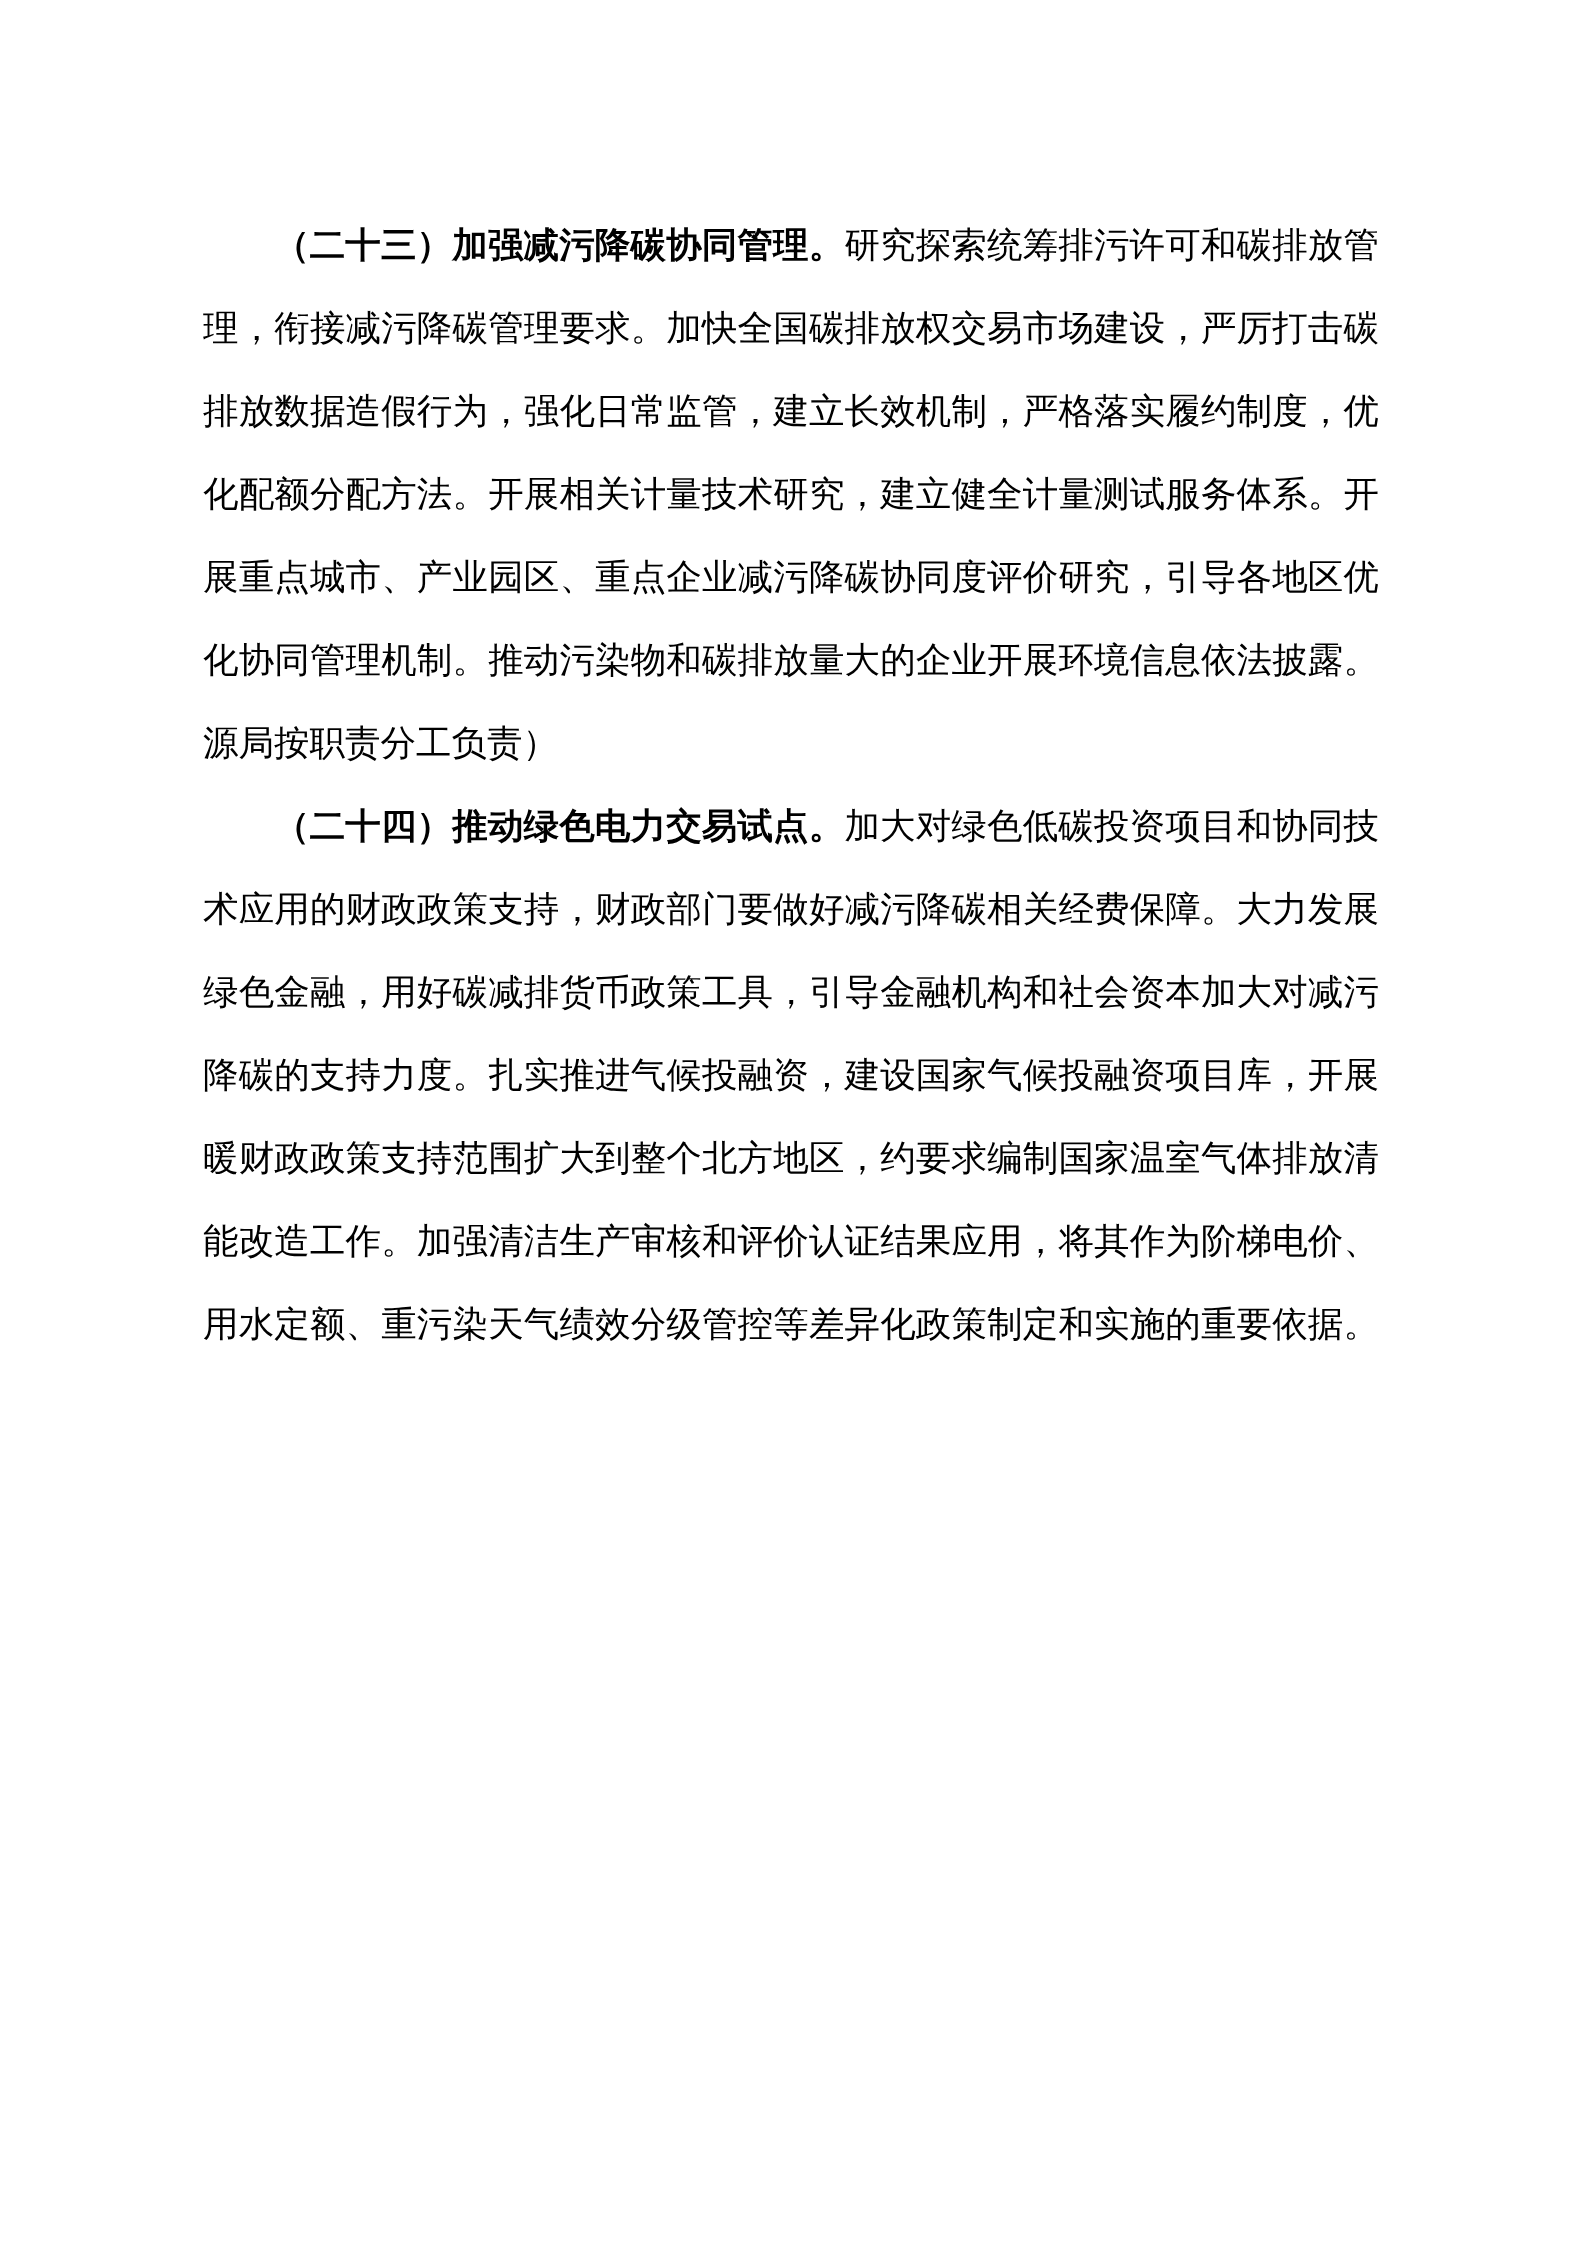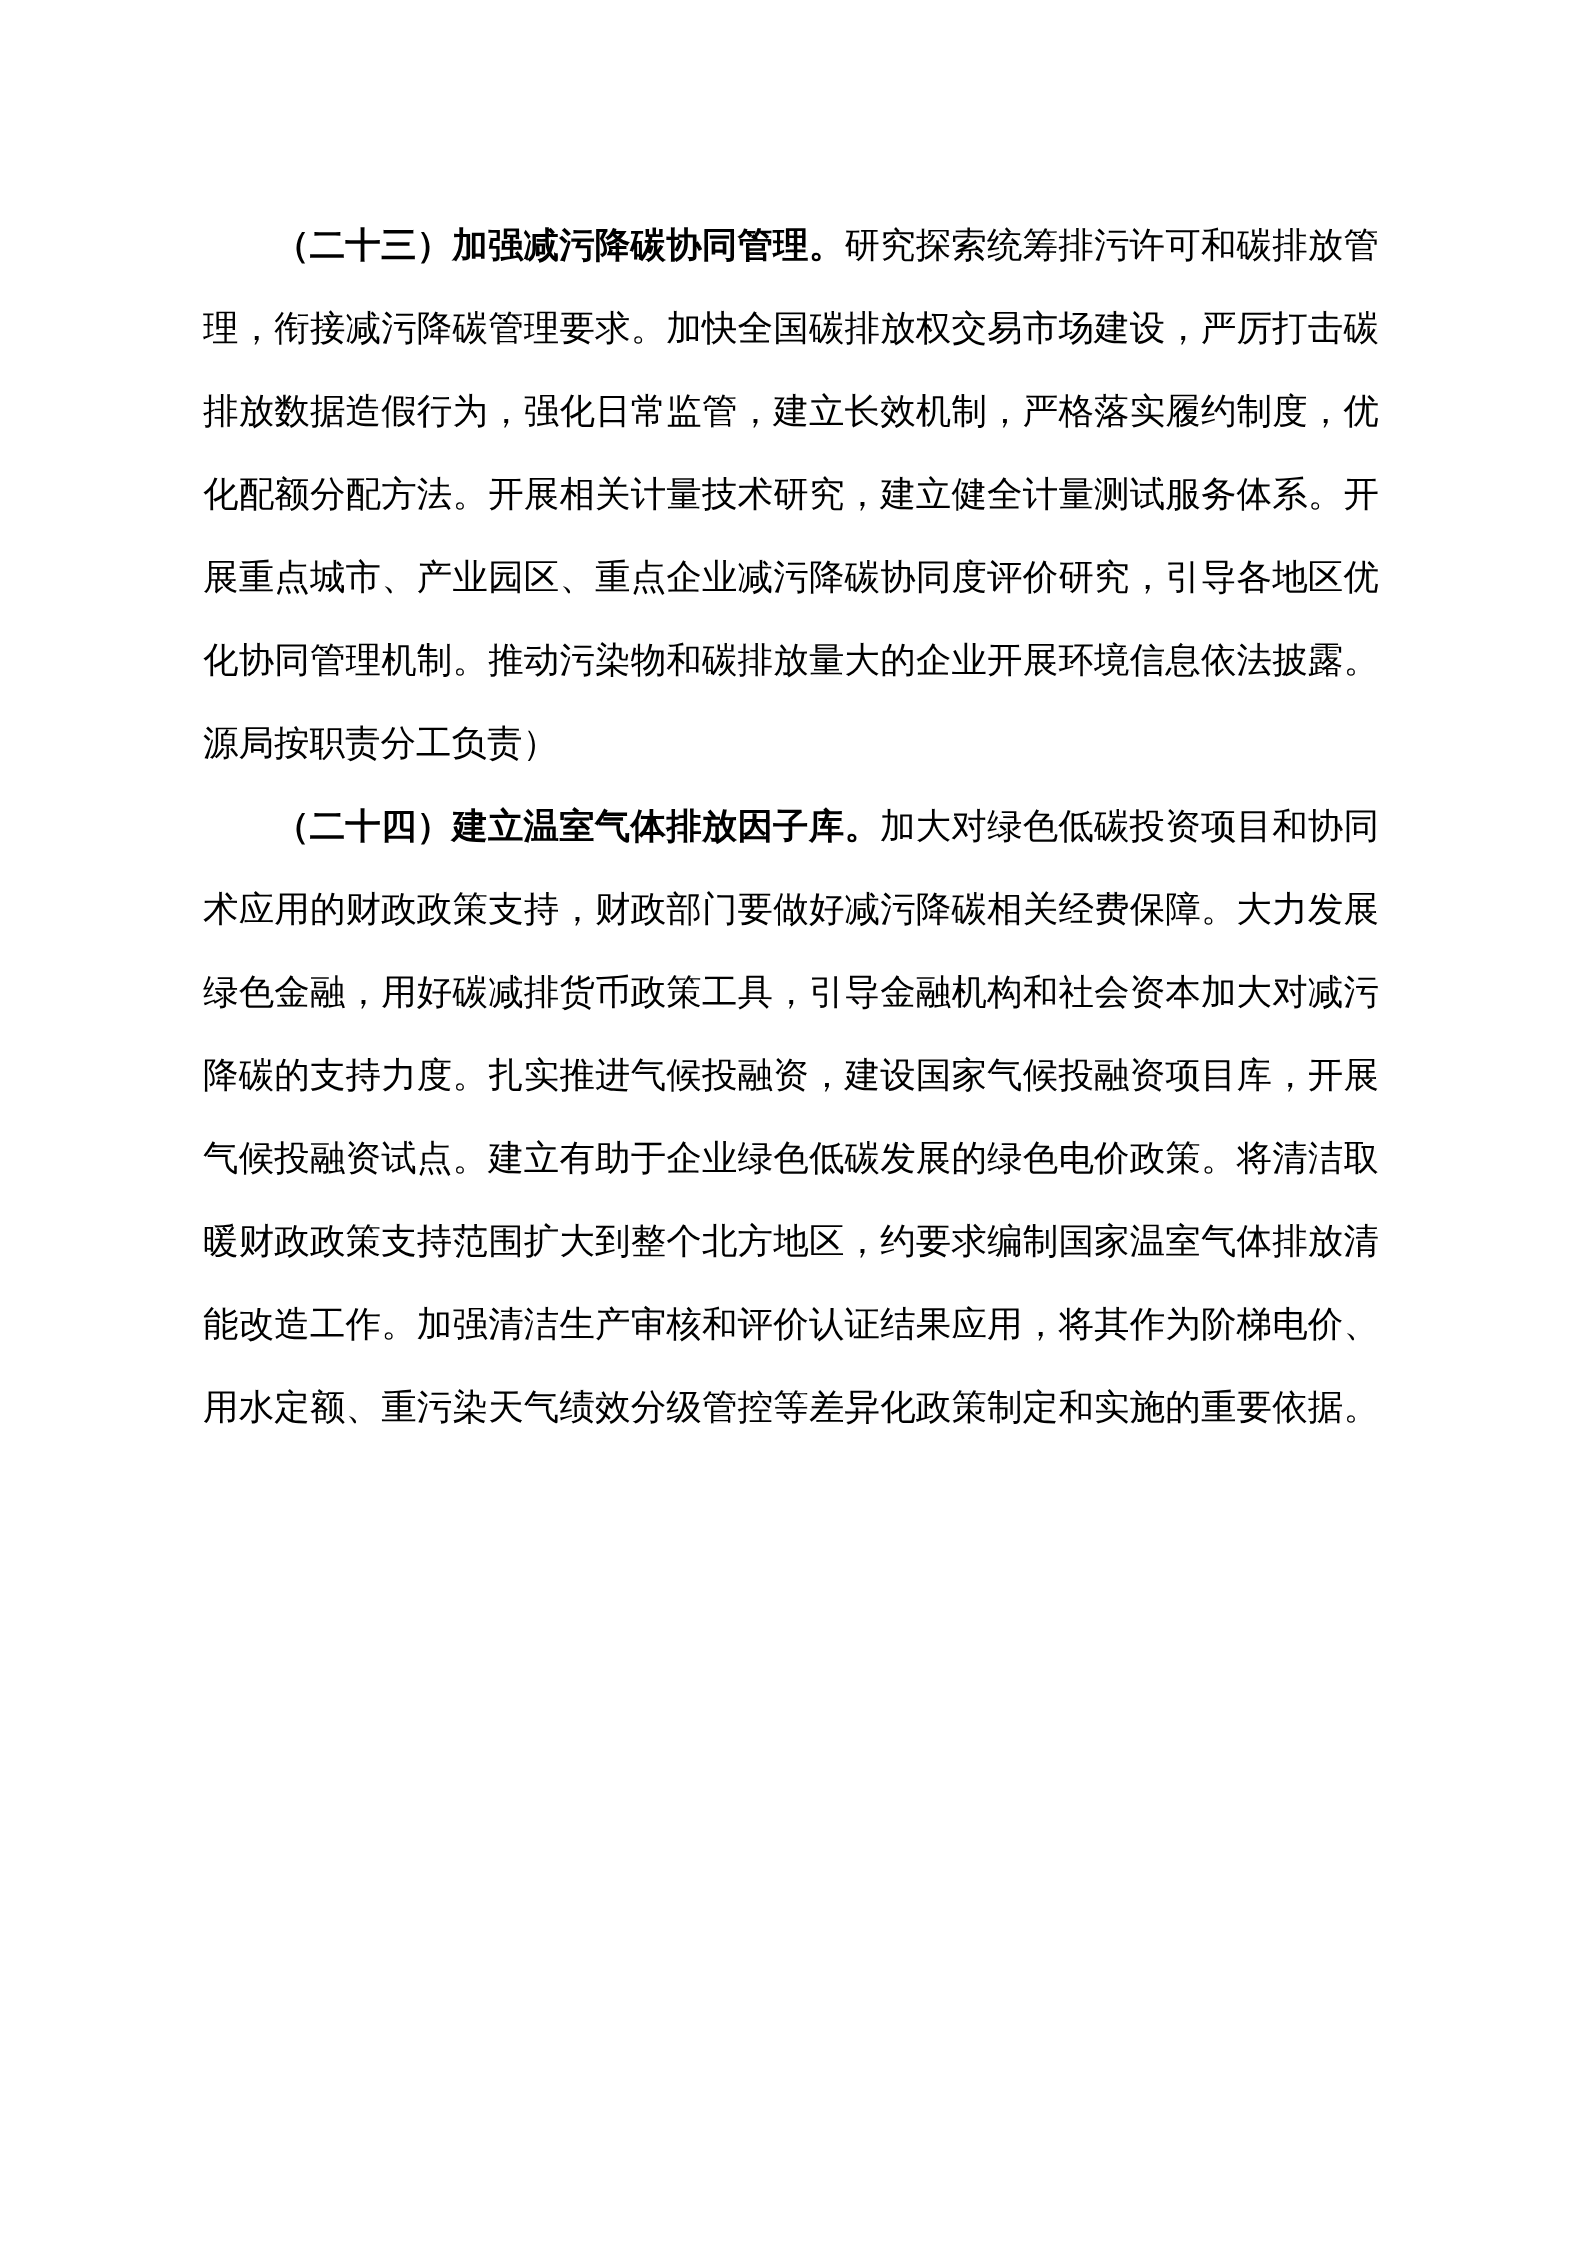--- a/index.html
+++ b/index.html
@@ -57,25 +57,24 @@
       <div class="line indent"><b class="hd">（二十三）加强减污降碳协同管理。</b><span>研究探索统筹排污许可和碳排放管</span></div>
       <div class="line"><span>理，衔接减污降碳管理要求。加快全国碳排放权交易市场建设，严厉打击碳</span></div>
       <div class="line"><span>排放数据造假行为，强化日常监管，建立长效机制，严格落实履约制度，优</span></div>
       <div class="line"><span>化配额分配方法。开展相关计量技术研究，建立健全计量测试服务体系。开</span></div>
       <div class="line"><span>展重点城市、产业园区、重点企业减污降碳协同度评价研究，引导各地区优</span></div>
       <div class="line"><span>化协同管理机制。推动污染物和碳排放量大的企业开展环境信息依法披露。</span></div>
       <div class="line short"><span>源局按职责分工负责）</span></div>
     </section>
 
     <section class="para">
-      <div class="line indent"><b class="hd">（二十四）建立温室气体排放因子库。</b><span>加大对绿色低碳投资项目和协同技</span></div>
+      <div class="line indent"><b class="hd">（二十四）推动绿色电力交易试点。</b><span>加大对绿色低碳投资项目和协同技</span></div>
       <div class="line"><span>术应用的财政政策支持，财政部门要做好减污降碳相关经费保障。大力发展</span></div>
       <div class="line"><span>绿色金融，用好碳减排货币政策工具，引导金融机构和社会资本加大对减污</span></div>
       <div class="line"><span>降碳的支持力度。扎实推进气候投融资，建设国家气候投融资项目库，开展</span></div>
-      <div class="line"><span>气候投融资试点。建立有助于企业绿色低碳发展的绿色电价政策。将清洁取</span></div>
       <div class="line"><span>暖财政政策支持范围扩大到整个北方地区，约要求编制国家温室气体排放清单</span></div>
       <div class="line"><span>能改造工作。加强清洁生产审核和评价认证结果应用，将其作为阶梯电价、</span></div>
       <div class="line"><span>用水定额、重污染天气绩效分级管控等差异化政策制定和实施的重要依据。</span></div>
     </section>
 
 
   </div>
 </div>
 
 </body></html>

